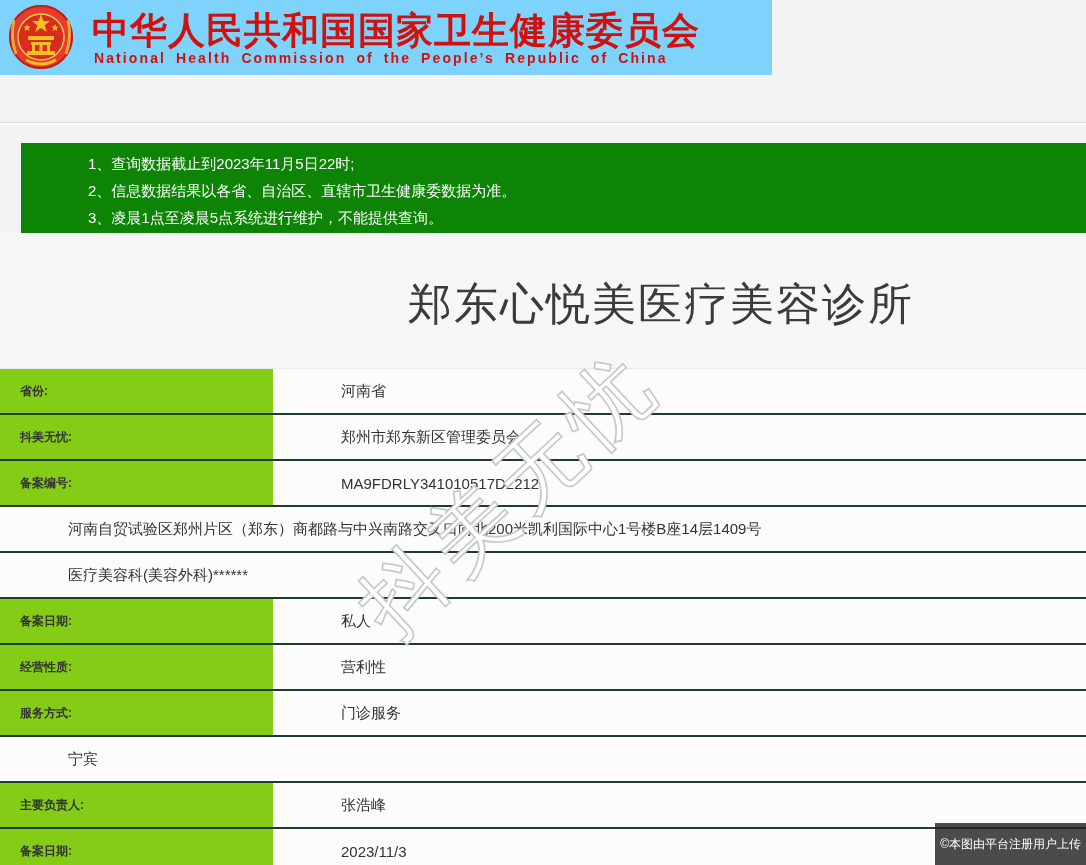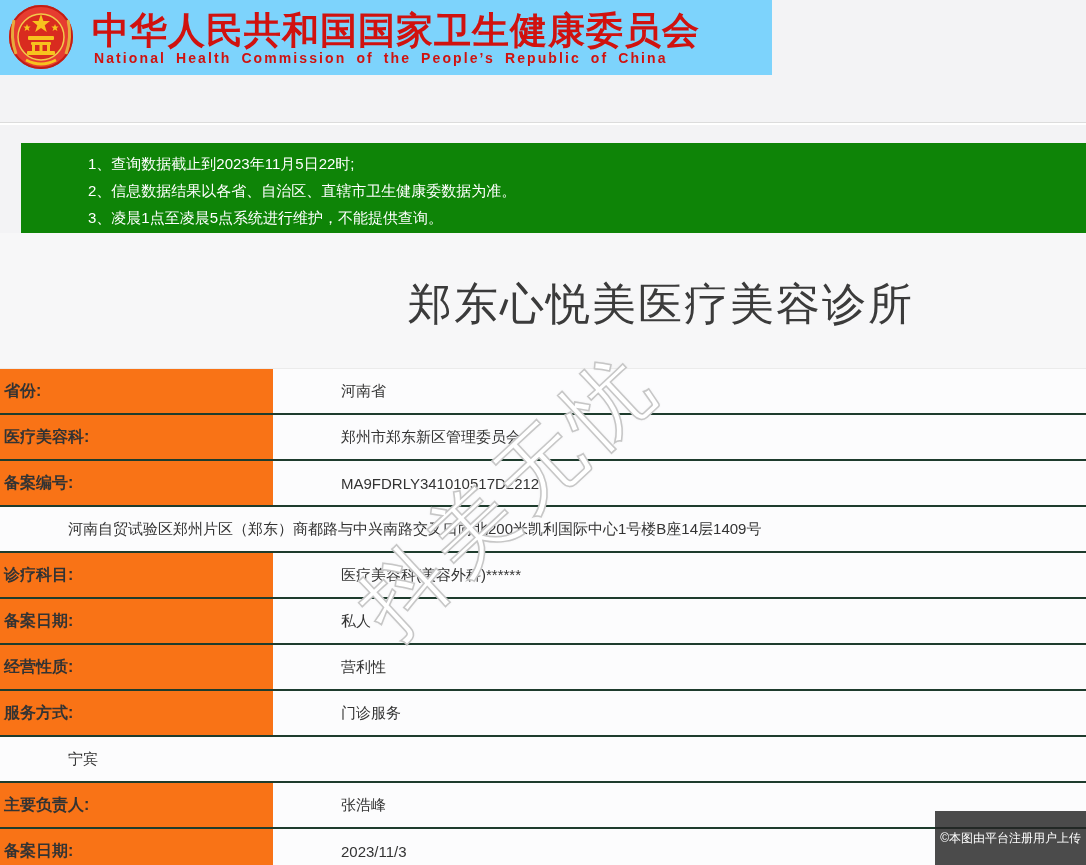--- a/index.html
+++ b/index.html
@@ -37,43 +37,43 @@
 
   
   .content{position:absolute;left:0;top:233px;width:1322px;height:632px;background:#f7f7f8;}
   .record-title{
     margin:0;padding-top:42px;height:93px;box-sizing:content-box;
     text-align:center;font-size:44px;font-weight:400;color:#3b3b3b;letter-spacing:2px;
   }
   .record-table{position:absolute;left:0;top:135px;width:1322px;border-top:1px solid #ebebeb;}
   .record-row{display:flex;height:44px;border-bottom:2px solid #1e3c2d;}
   .cell-label{
-    width:273px;box-sizing:border-box;padding-left:4px;background:#f97316;
-    display:flex;align-items:center;font-size:16px;font-weight:bold;color:#333;
+    width:273px;box-sizing:border-box;padding-left:20px;background:#84cc16;
+    display:flex;align-items:center;font-size:12px;font-weight:bold;color:#333;
   }
   .cell-value{
     flex:1;box-sizing:border-box;padding-left:68px;background:#fcfcfd;
     display:flex;align-items:center;font-size:15px;color:#333;white-space:nowrap;
   }
 
   
   .watermark{
     position:absolute;left:310px;top:400px;width:480px;z-index:10;
     transform:rotate(-43deg);transform-origin:center;
     font-size:84px;letter-spacing:8px;font-weight:400;white-space:nowrap;
     color:#ffffff;-webkit-text-stroke:1.5px #c6c6c6;
     text-shadow:0 0 2px rgba(160,160,160,.5);
     pointer-events:none;
   }
 
   
   .footer-badge{
     position:absolute;right:0;bottom:0;z-index:50;
     background:rgba(35,35,35,.82);color:#fff;
-    font-size:12px;height:18px;line-height:18px;padding:18px 5px;
+    font-size:12px;height:18px;line-height:18px;padding:12px 5px;
     white-space:nowrap;
   }
 </style>
 </head>
 <body>
 
 <div class="page">
 
   <div class="header-band">
     <span class="emblem">
@@ -111,35 +111,34 @@
     <h1 class="record-title">郑东心悦美医疗美容诊所</h1>
 
     <div class="record-table">
 
       <div class="record-row">
         <div class="cell-label">省份:</div>
         <div class="cell-value">河南省</div>
       </div>
 
       <div class="record-row">
-        <div class="cell-label">医疗美容科:</div>
+        <div class="cell-label">抖美无忧:</div>
         <div class="cell-value">郑州市郑东新区管理委员会</div>
       </div>
 
       <div class="record-row">
         <div class="cell-label">备案编号:</div>
         <div class="cell-value">MA9FDRLY341010517D2212</div>
       </div>
 
       <div class="record-row">
         <div class="cell-value">河南自贸试验区郑州片区（郑东）商都路与中兴南路交叉口向北200米凯利国际中心1号楼B座14层1409号</div>
       </div>
 
       <div class="record-row">
-        <div class="cell-label">诊疗科目:</div>
         <div class="cell-value">医疗美容科(美容外科)******</div>
       </div>
 
       <div class="record-row">
         <div class="cell-label">备案日期:</div>
         <div class="cell-value">私人</div>
       </div>
 
       <div class="record-row">
         <div class="cell-label">经营性质:</div>

